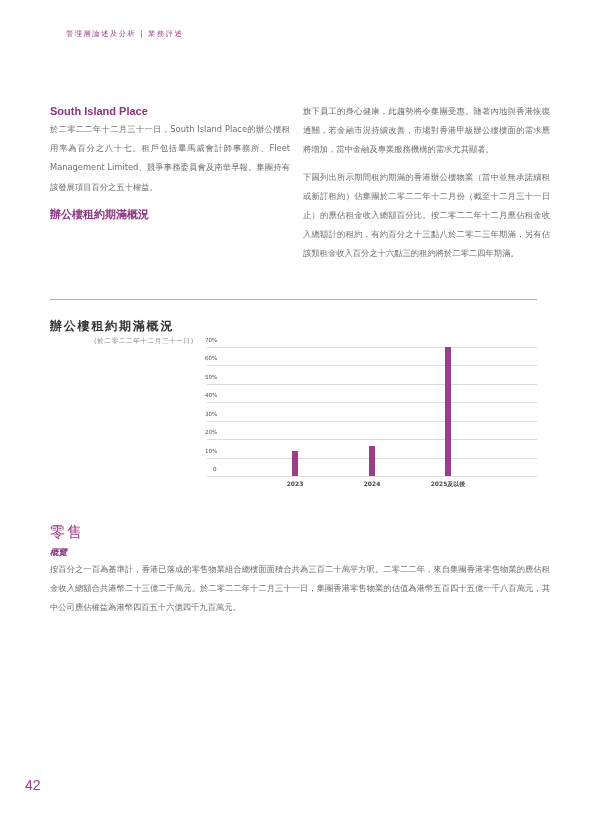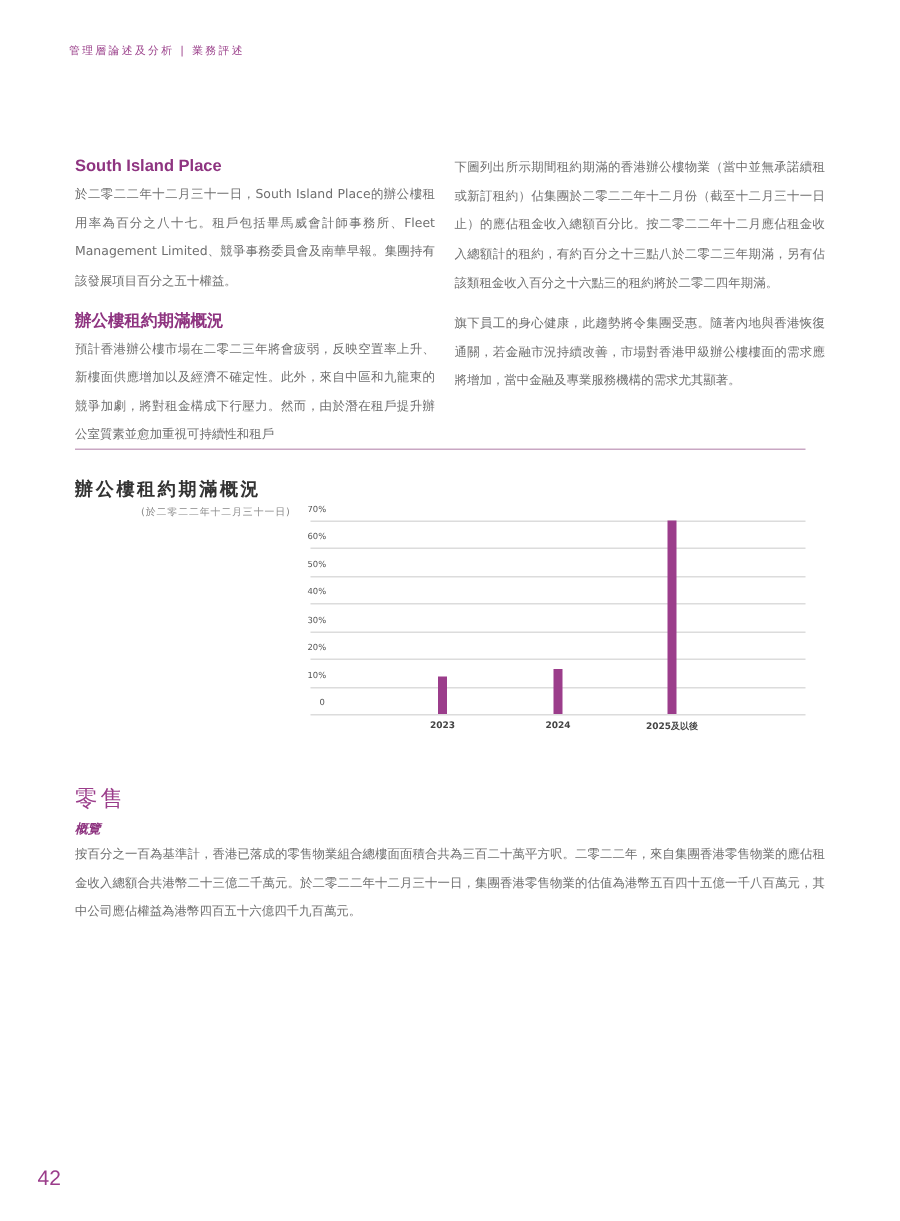--- a/index.html
+++ b/index.html
@@ -2,21 +2,21 @@
 <html><head>
 <meta charset="utf-8">
 <style>
   html, body { margin: 0; padding: 0; background: #ffffff; }
   body {
     width: 600px; height: 814px; position: relative; overflow: hidden;
     font-family: "DejaVu Sans", "Liberation Sans", sans-serif;
     color: #6b6b6b;
   }
   .running-header {
-    position: absolute; left: 46px; top: 29px;
+    position: absolute; left: 66px; top: 29px;
     font-size: 7.2px; letter-spacing: 1.6px; color: #9a3f8a; text-align: center;
   }
   .col { position: absolute; font-size: 8.3px; line-height: 19.2px; color: #6f6f6f; }
   .col-left { left: 50px; top: 102px; width: 240px; }
   .col-right { left: 303px; top: 102px; width: 247px; }
   .subhead {
     font-family: "Liberation Sans", sans-serif; font-weight: bold;
     font-size: 11px; color: #8e3480; line-height: 18px;
   }
   .para { margin: 0 0 8px 0; text-align: justify; }
@@ -56,26 +56,25 @@
 </style>
 </head>
 <body>
 
 <div class="running-header">管理層論述及分析 | 業務評述</div>
 
 <div class="col col-left">
   <div class="subhead">South Island Place</div>
   <p class="para">於二零二二年十二月三十一日，South Island Place的辦公樓租用率為百分之八十七。租戶包括畢馬威會計師事務所、Fleet Management Limited、競爭事務委員會及南華早報。集團持有該發展項目百分之五十權益。</p>
   <div class="subhead">辦公樓租約期滿概況</div>
-  <p class="para">預計香港辦公樓市場在二零二三年將會疲弱，反映空置率上升、新樓面供應增加以及經濟不確定性。此外，來自中區和九龍東的競爭加劇，將對租金構成下行壓力。然而，由於潛在租戶提升辦公室質素並愈加重視可持續性和租戶</p>
 </div>
 
 <div class="col col-right">
+  <p class="para">旗下員工的身心健康，此趨勢將令集團受惠。隨著內地與香港恢復通關，若金融市況持續改善，市場對香港甲級辦公樓樓面的需求應將增加，當中金融及專業服務機構的需求尤其顯著。</p>
   <p class="para">下圖列出所示期間租約期滿的香港辦公樓物業（當中並無承諾續租或新訂租約）佔集團於二零二二年十二月份（截至十二月三十一日止）的應佔租金收入總額百分比。按二零二二年十二月應佔租金收入總額計的租約，有約百分之十三點八於二零二三年期滿，另有佔該類租金收入百分之十六點三的租約將於二零二四年期滿。</p>
-  <p class="para">旗下員工的身心健康，此趨勢將令集團受惠。隨著內地與香港恢復通關，若金融市況持續改善，市場對香港甲級辦公樓樓面的需求應將增加，當中金融及專業服務機構的需求尤其顯著。</p>
 </div>
 
 <div class="divider"></div>
 
 <div class="chart-title">辦公樓租約期滿概況</div>
 <div class="chart-subtitle">(於二零二二年十二月三十一日)</div>
 
 <div class="chart" id="chart">
     <div class="grid-line" style="top: 141px;"></div>
     <div class="y-tick" style="top: 141px; left: 18px;">0</div>

